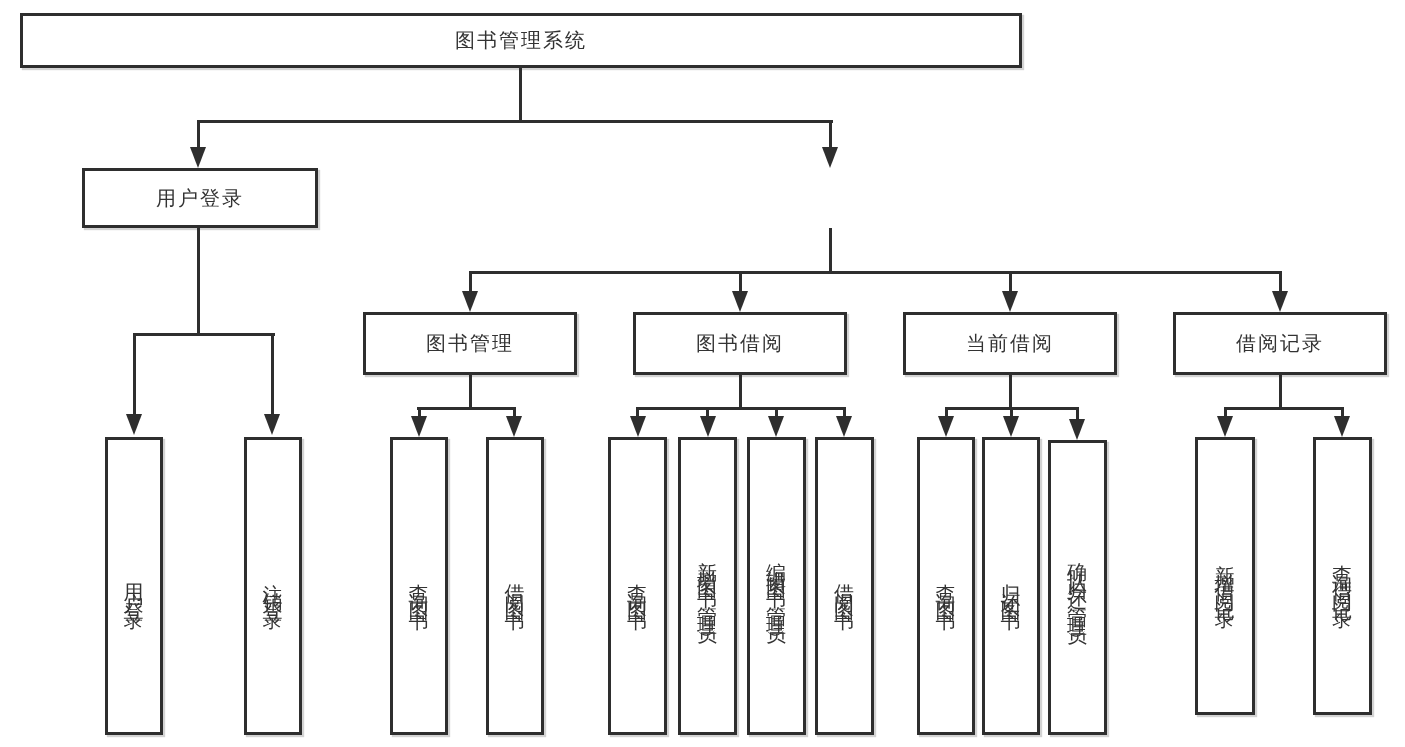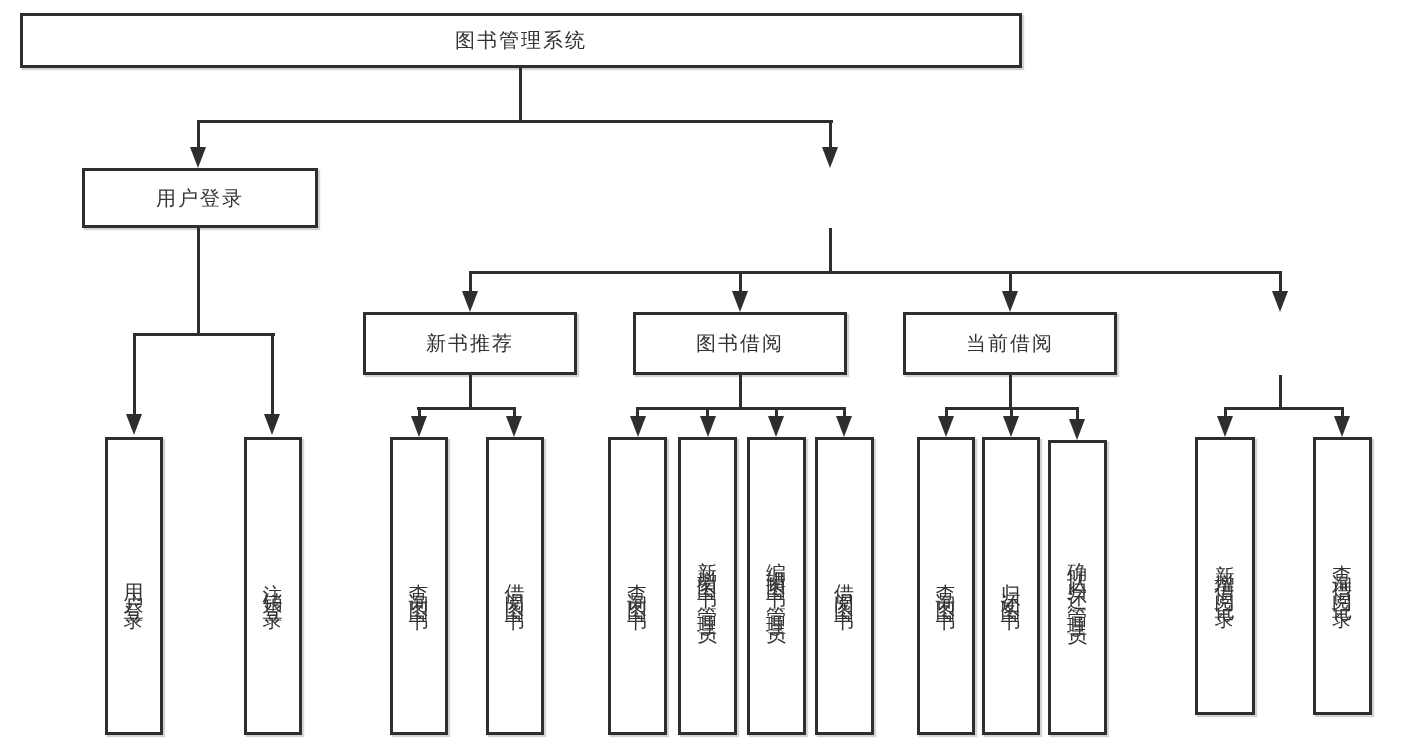--- a/index.html
+++ b/index.html
@@ -82,23 +82,24 @@
   <div class="hl" style="left:469px;top:271px;width:813px;height:3px"></div>
   <div class="vl" style="left:469px;top:271px;width:3px;height:22px"></div>
   <div class="arw" style="left:462px;top:291px"></div>
   <div class="vl" style="left:739px;top:271px;width:3px;height:22px"></div>
   <div class="arw" style="left:732px;top:291px"></div>
   <div class="vl" style="left:1009px;top:271px;width:3px;height:22px"></div>
   <div class="arw" style="left:1002px;top:291px"></div>
   <div class="vl" style="left:1279px;top:271px;width:3px;height:22px"></div>
   <div class="arw" style="left:1272px;top:291px"></div>
 
-  <div class="box h" style="left:363px;top:312px;width:214px;height:63px">新书推荐</div>
+  <div class="box h" style="left:363px;top:312px;width:214px;height:63px">图书管理</div>
   <div class="box h" style="left:633px;top:312px;width:214px;height:63px">图书借阅</div>
   <div class="box h" style="left:903px;top:312px;width:214px;height:63px">当前借阅</div>
+  <div class="box h" style="left:1173px;top:312px;width:214px;height:63px">借阅记录</div>
 
   <div class="vl" style="left:469px;top:375px;width:3px;height:34px"></div>
   <div class="hl" style="left:417px;top:407px;width:99px;height:3px"></div>
   <div class="vl" style="left:418px;top:407px;width:3px;height:11px"></div>
   <div class="arw" style="left:411px;top:416px"></div>
   <div class="vl" style="left:513px;top:407px;width:3px;height:11px"></div>
   <div class="arw" style="left:506px;top:416px"></div>
 
   <div class="vl" style="left:739px;top:375px;width:3px;height:34px"></div>
   <div class="hl" style="left:636px;top:407px;width:209px;height:3px"></div>

